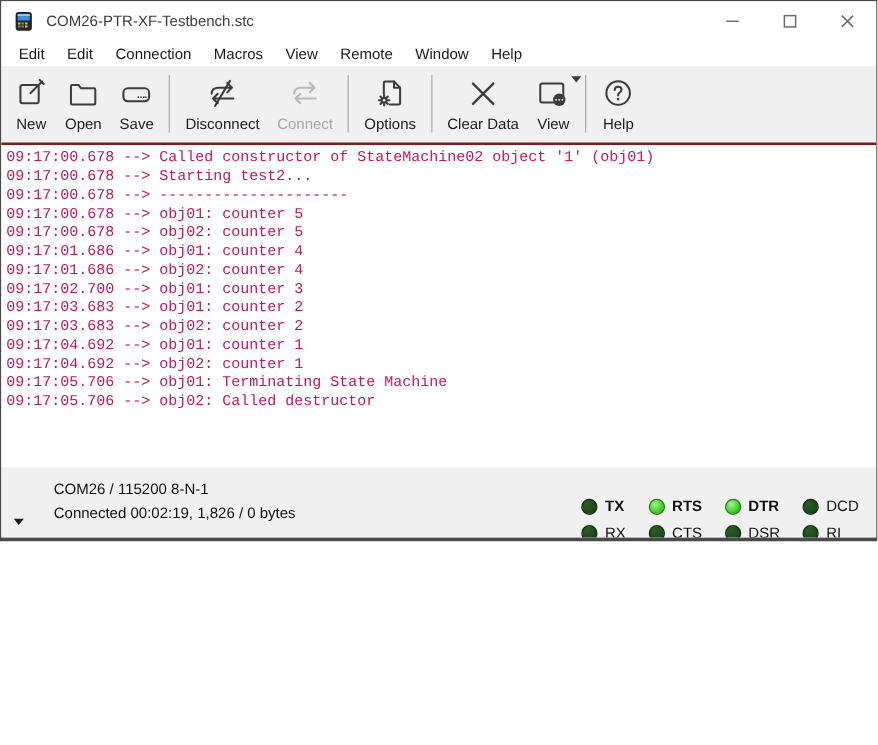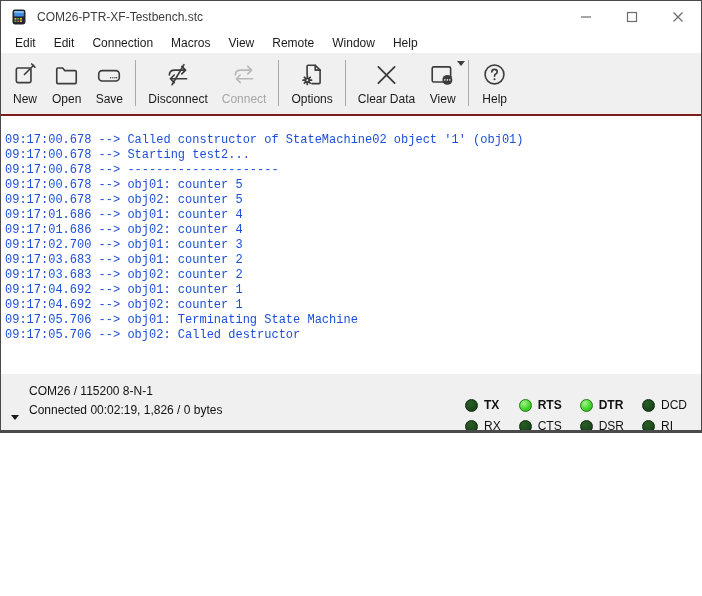--- a/index.html
+++ b/index.html
@@ -35,28 +35,28 @@
   .tbtn .tlabel { font-size:12px; color:#1a1a1a; margin-top:1px; white-space:nowrap; }
   .tbtn.disabled .tlabel { color:#a6a6a6; }
   .tsep { width:1px; background:#a9a9a9; margin:5px 5px 8px 5px; }
   .ticon { stroke:#3c3c3c; fill:none; stroke-width:1.5; stroke-linecap:round; stroke-linejoin:round; }
   .tbtn.disabled .ticon { stroke:#b8b8b8; }
   .ticon .fillpart { fill:#3c3c3c; stroke:none; }
   .dropdown-caret { position:absolute; right:-9px; top:2px; width:0; height:0;
     border-left:4px solid transparent; border-right:4px solid transparent; border-top:5px solid #3c3c3c; }
 
   
-  .terminal { flex:1 1 auto; background:#fff; overflow:hidden; padding:17px 4px;
-    font-family:"Liberation Mono","DejaVu Sans Mono",monospace; font-size:12px; line-height:15px; color:#1d4ed8; }
+  .terminal { flex:1 1 auto; background:#fff; overflow:hidden; padding:3px 4px;
+    font-family:"Liberation Mono","DejaVu Sans Mono",monospace; font-size:12px; line-height:15px; color:#be185d; }
   .terminal .tline { white-space:pre; }
 
   
   .statusbar { height:56px; background:#f0f0f0; flex:0 0 auto;
     display:flex; align-items:flex-start; justify-content:space-between; padding:8px 14px 0 8px; }
-  .status-left { display:flex; align-items:flex-end; }
+  .status-left { display:flex; align-items:flex-end;gap:14px; }
   .status-caret { width:0; height:0; margin:7px 10px 0 2px;
     border-left:4px solid transparent; border-right:4px solid transparent; border-top:5px solid #1a1a1a; }
   .status-lines { font-size:12px; color:#111; line-height:19px; }
   .led-grid { display:grid; grid-template-columns:repeat(4,auto); column-gap:18px; row-gap:7px; margin-top:16px; }
   .led-cell { display:flex; align-items:center; gap:6px; }
   .led { width:13px; height:13px; border-radius:50%;
     background:radial-gradient(circle at 35% 30%, #2a5e24, #1c4a1c 60%, #12330f);
     border:1px solid #0e2a0c; }
   .led.on { background:radial-gradient(circle at 35% 30%, #a8ef8f, #44d62c 55%, #23a315);
     border:1px solid #1d7a12; }

